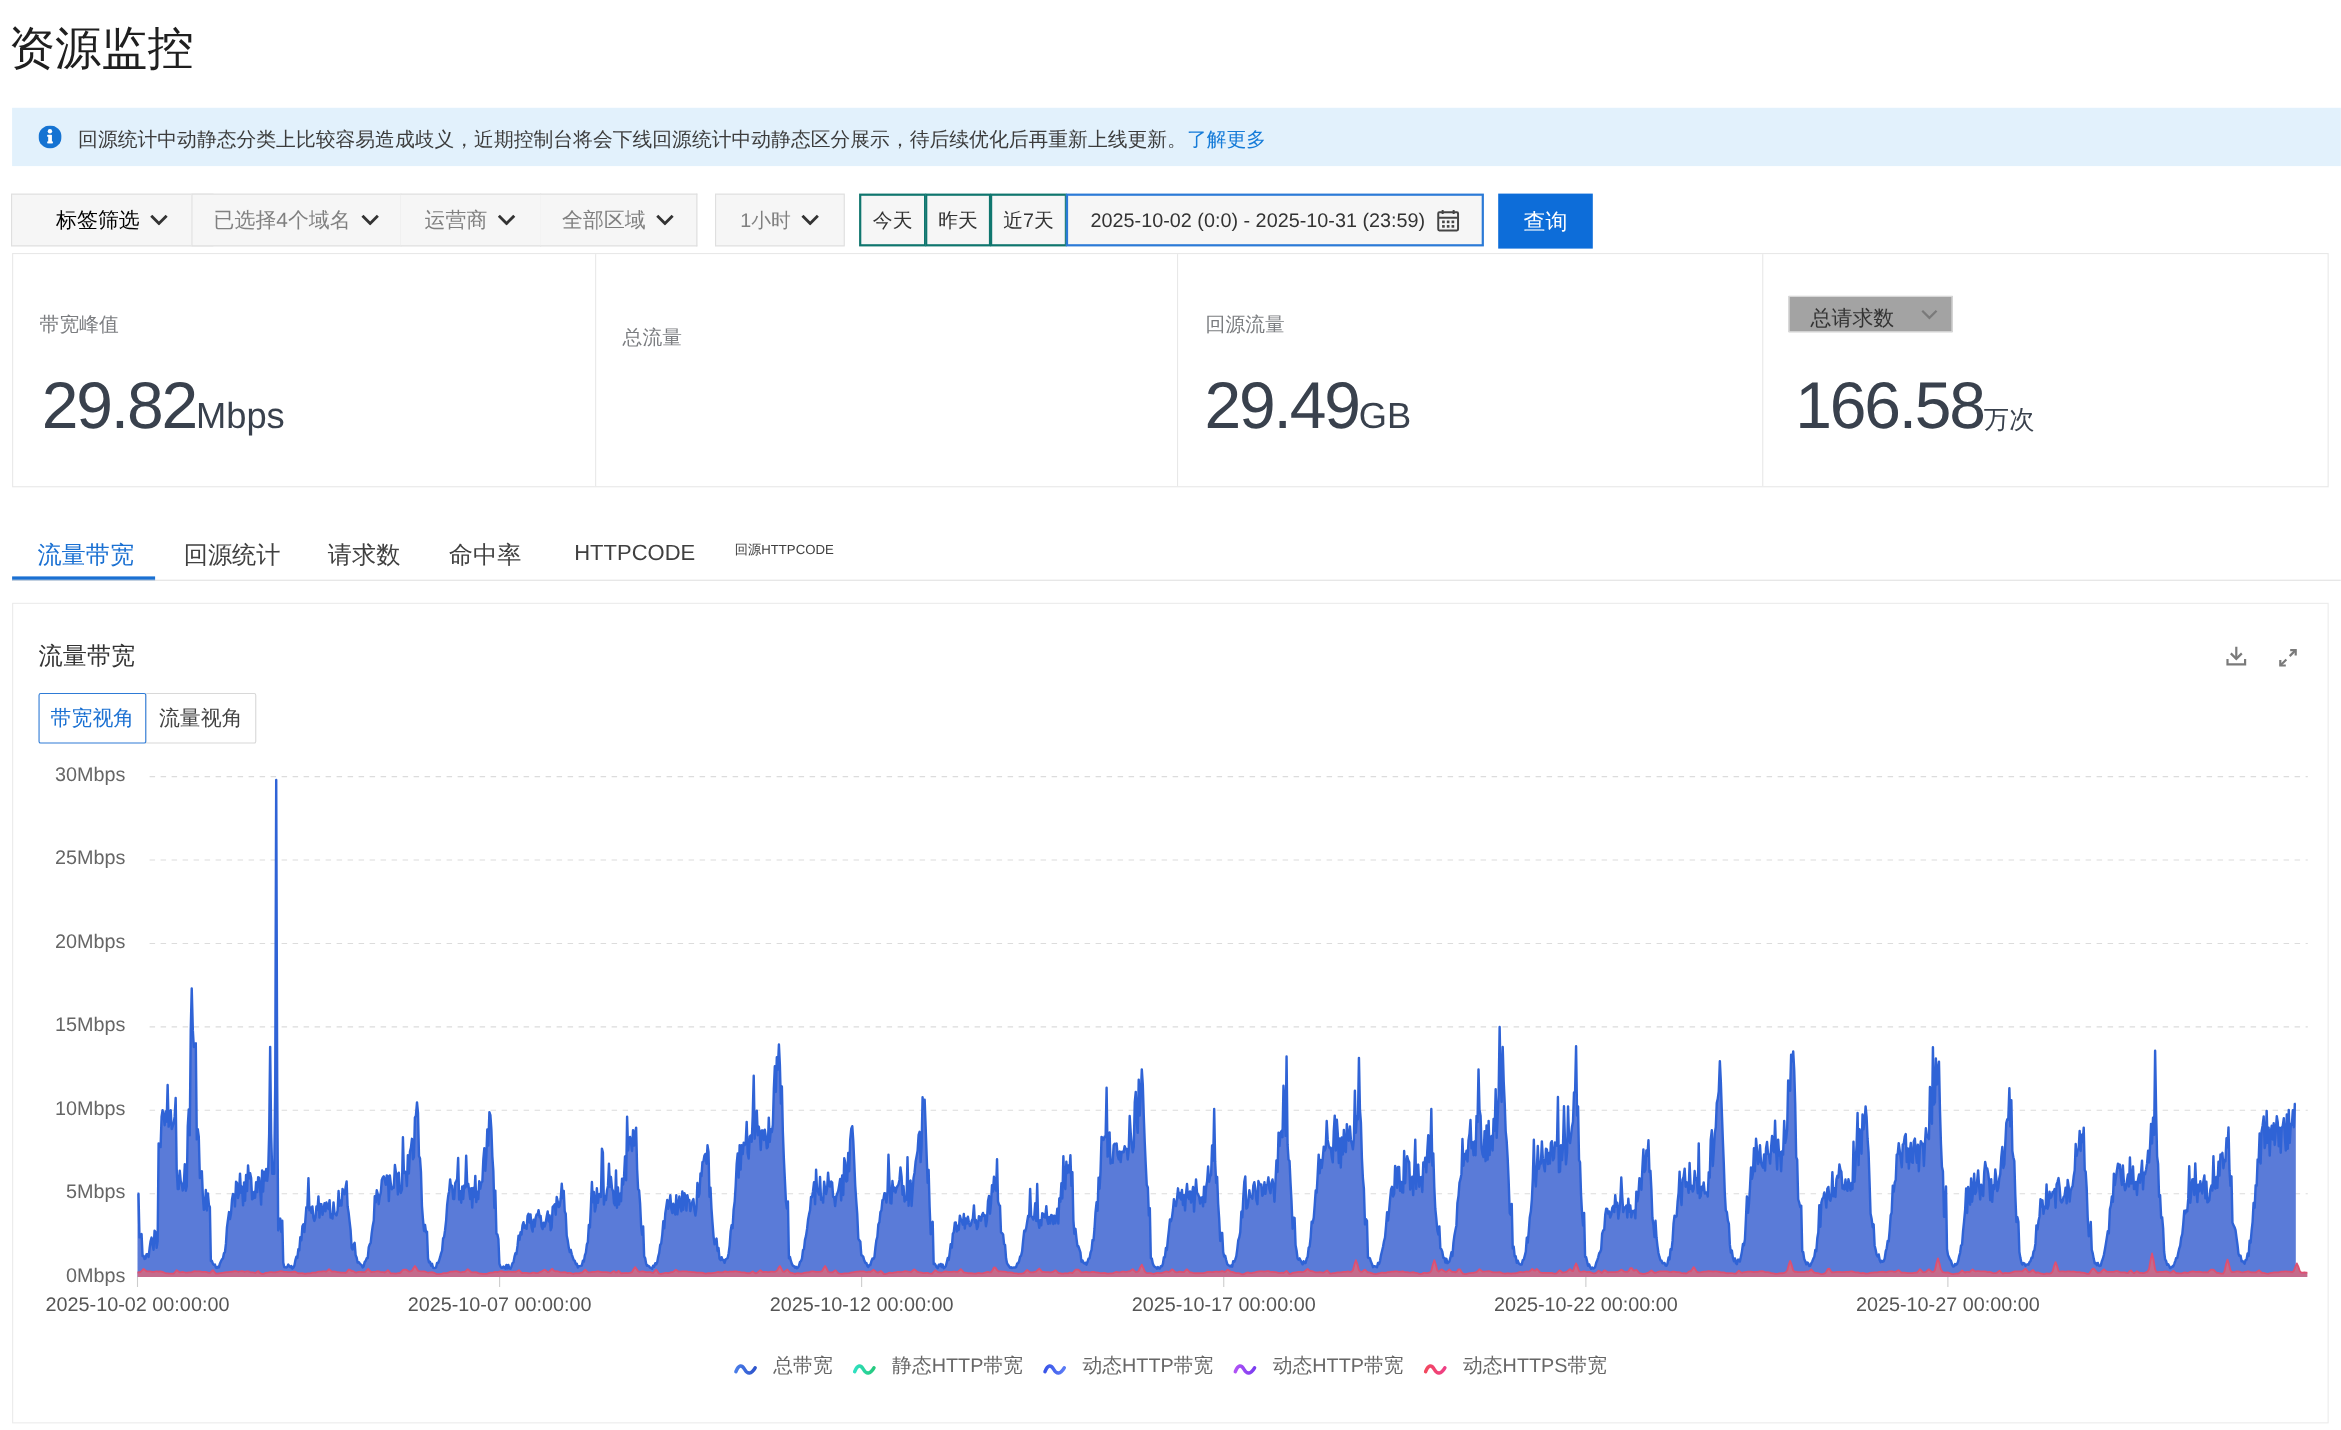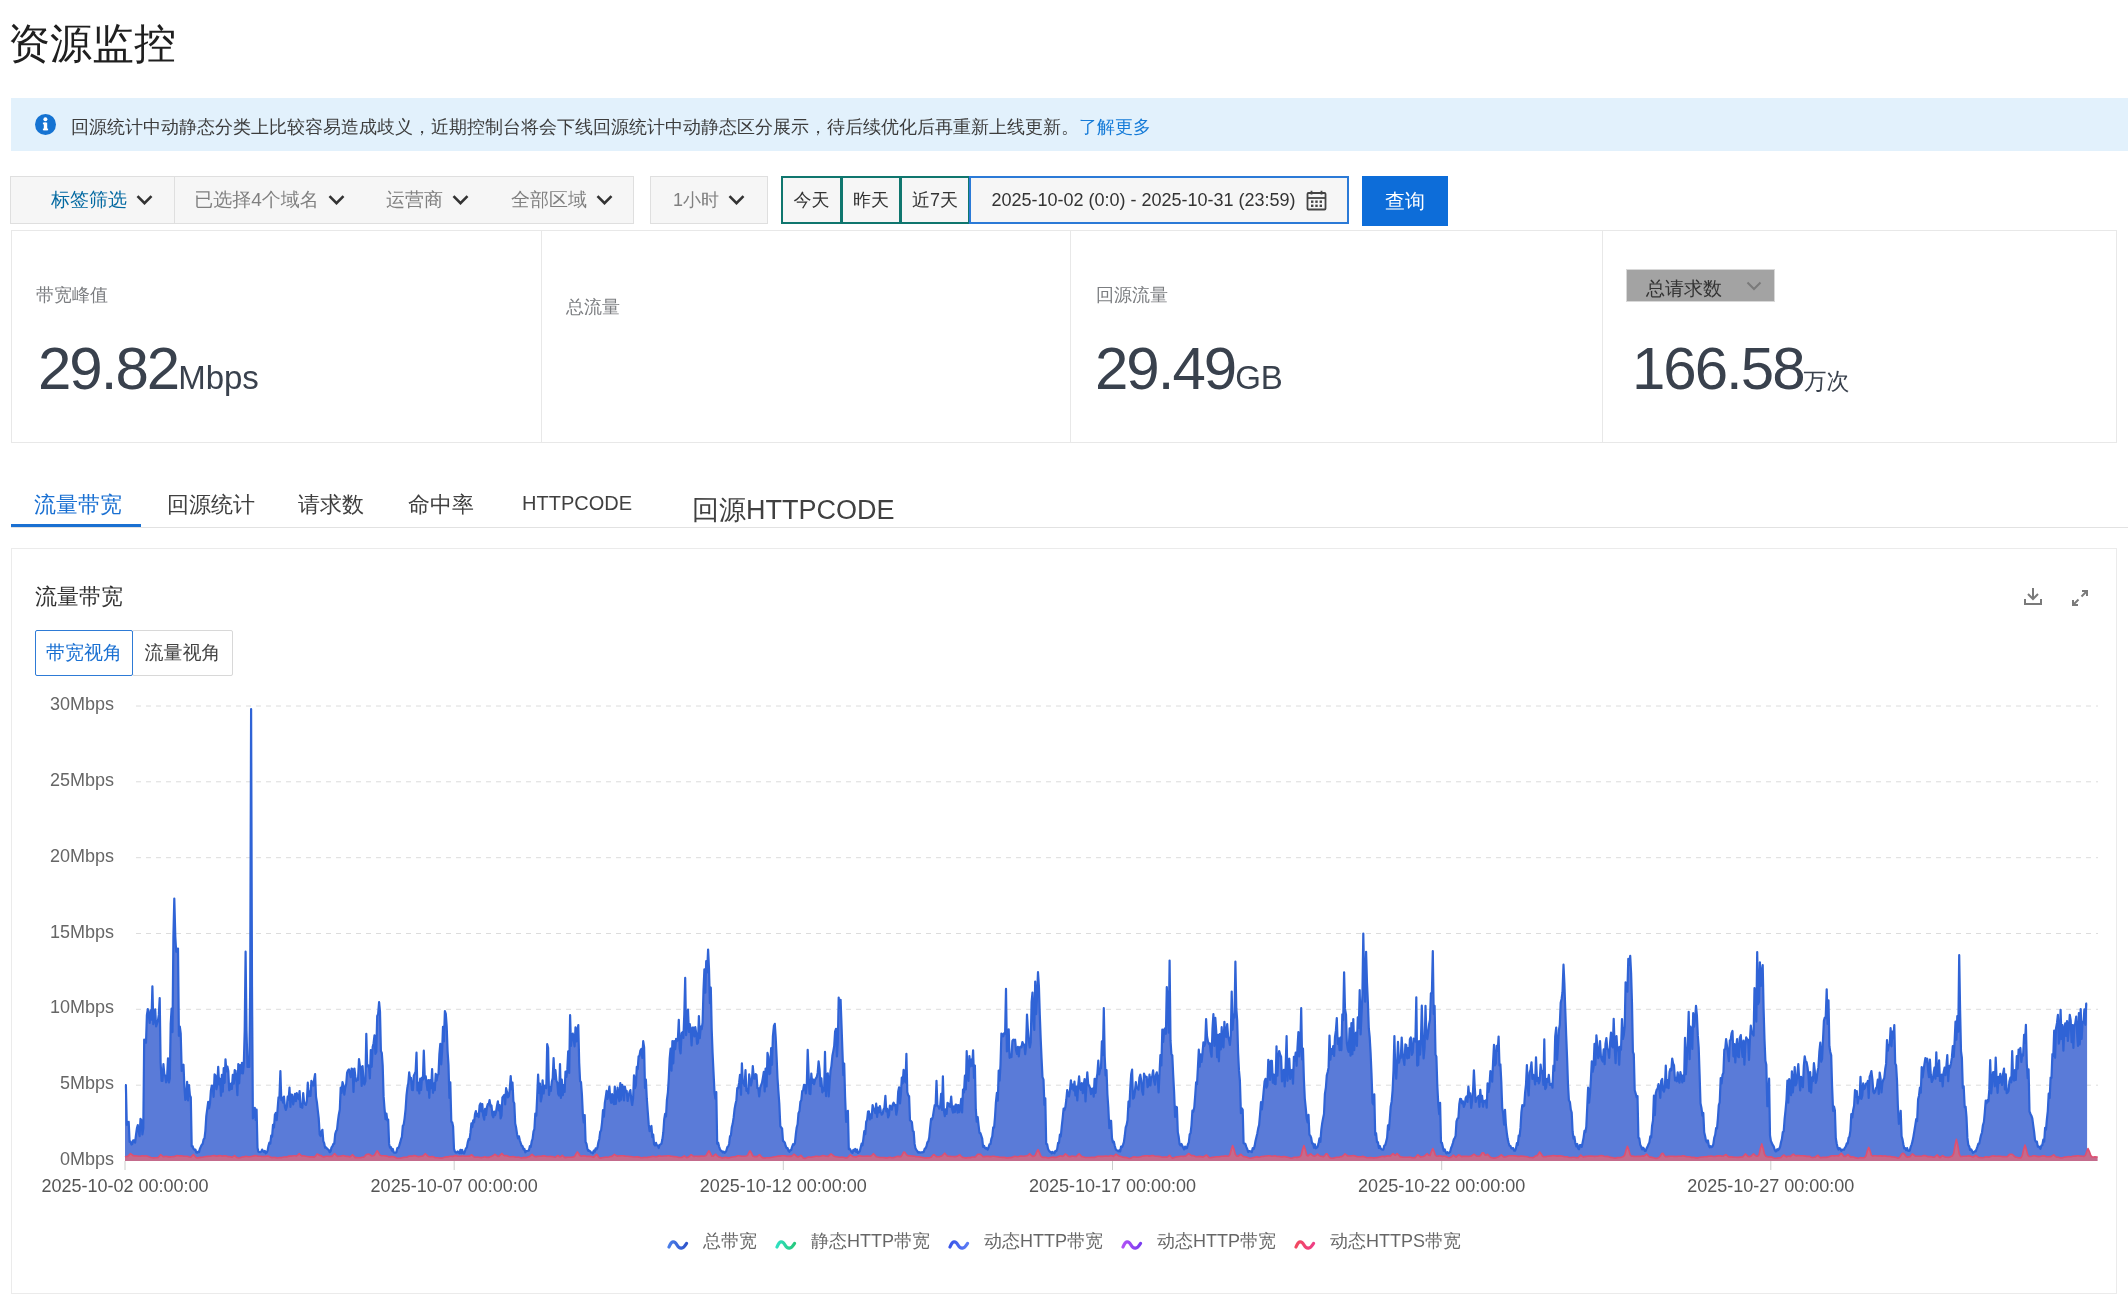--- a/index.html
+++ b/index.html
@@ -47,21 +47,21 @@
   <svg style="position:absolute;left:24px;top:16px" width="21" height="21" viewBox="0 0 21 21">
       <circle cx="10.5" cy="10.5" r="10.5" fill="#1573d2"></circle>
       <rect x="8.8" y="8.6" width="3.4" height="7.6" fill="#fff"></rect>
       <rect x="7.9" y="14.6" width="5.2" height="1.7" fill="#fff"></rect>
       <rect x="7.9" y="8.6" width="3.2" height="1.7" fill="#fff"></rect>
       <circle cx="10.4" cy="5.3" r="2" fill="#fff"></circle>
     </svg>
   <div class="txt">回源统计中动静态分类上比较容易造成歧义，近期控制台将会下线回源统计中动静态区分展示，待后续优化后再重新上线更新。<span class="lnk">了解更多</span></div>
 </div>
 
-<div class="fbtn" style="left:10px;width:184px;color:#0369a1;">标签筛选<span class="cv">
+<div class="fbtn" style="left:10px;width:184px;color:#000000;">标签筛选<span class="cv">
       <svg width="17" height="10" viewBox="0 0 17 10">
         <path d="M1.5 1.2 L8.5 8.2 L15.5 1.2" fill="none" stroke="#333" stroke-width="2.6"></path>
       </svg>
     </span></div>
 <div class="fbtn" style="left:174px;width:191px;">已选择4个域名<span class="cv">
       <svg width="17" height="10" viewBox="0 0 17 10">
         <path d="M1.5 1.2 L8.5 8.2 L15.5 1.2" fill="none" stroke="#333" stroke-width="2.6"></path>
       </svg>
     </span></div>
 <div class="fbtn" style="left:364px;width:128px;border-left:none;">运营商<span class="cv">
@@ -116,21 +116,21 @@
     </div>
   <div class="sval" style="left:1620px;">166.58<span class="ucjk">万次</span></div>
 </div>
 
 <div class="abs" id="tabs">
   <div class="tab tabactive" style="left:34px;">流量带宽</div>
   <div class="tab" style="left:167px;">回源统计</div>
   <div class="tab" style="left:298px;">请求数</div>
   <div class="tab" style="left:408px;">命中率</div>
   <div class="tab" style="left:522px;font-size:20px;top:12px;">HTTPCODE</div>
-  <div class="tab" style="left:692px;font-size:27px;top:12px;text-align:center;">回源HTTPCODE</div>
+  <div class="tab" style="left:668px;font-size:12px;top:12px;text-align:center;">回源HTTPCODE</div>
   <div id="tabind"></div>
   <div id="tabline"></div>
 </div>
 
 <div class="abs" id="chartcard">
   <div id="ctitle">流量带宽</div>
   <div id="cicons">
     <svg width="20" height="20" viewBox="0 0 20 20" style="margin-right:24px">
         <g fill="none" stroke="#7a7a7a" stroke-width="2">
           <path d="M10 1 V11"></path>

